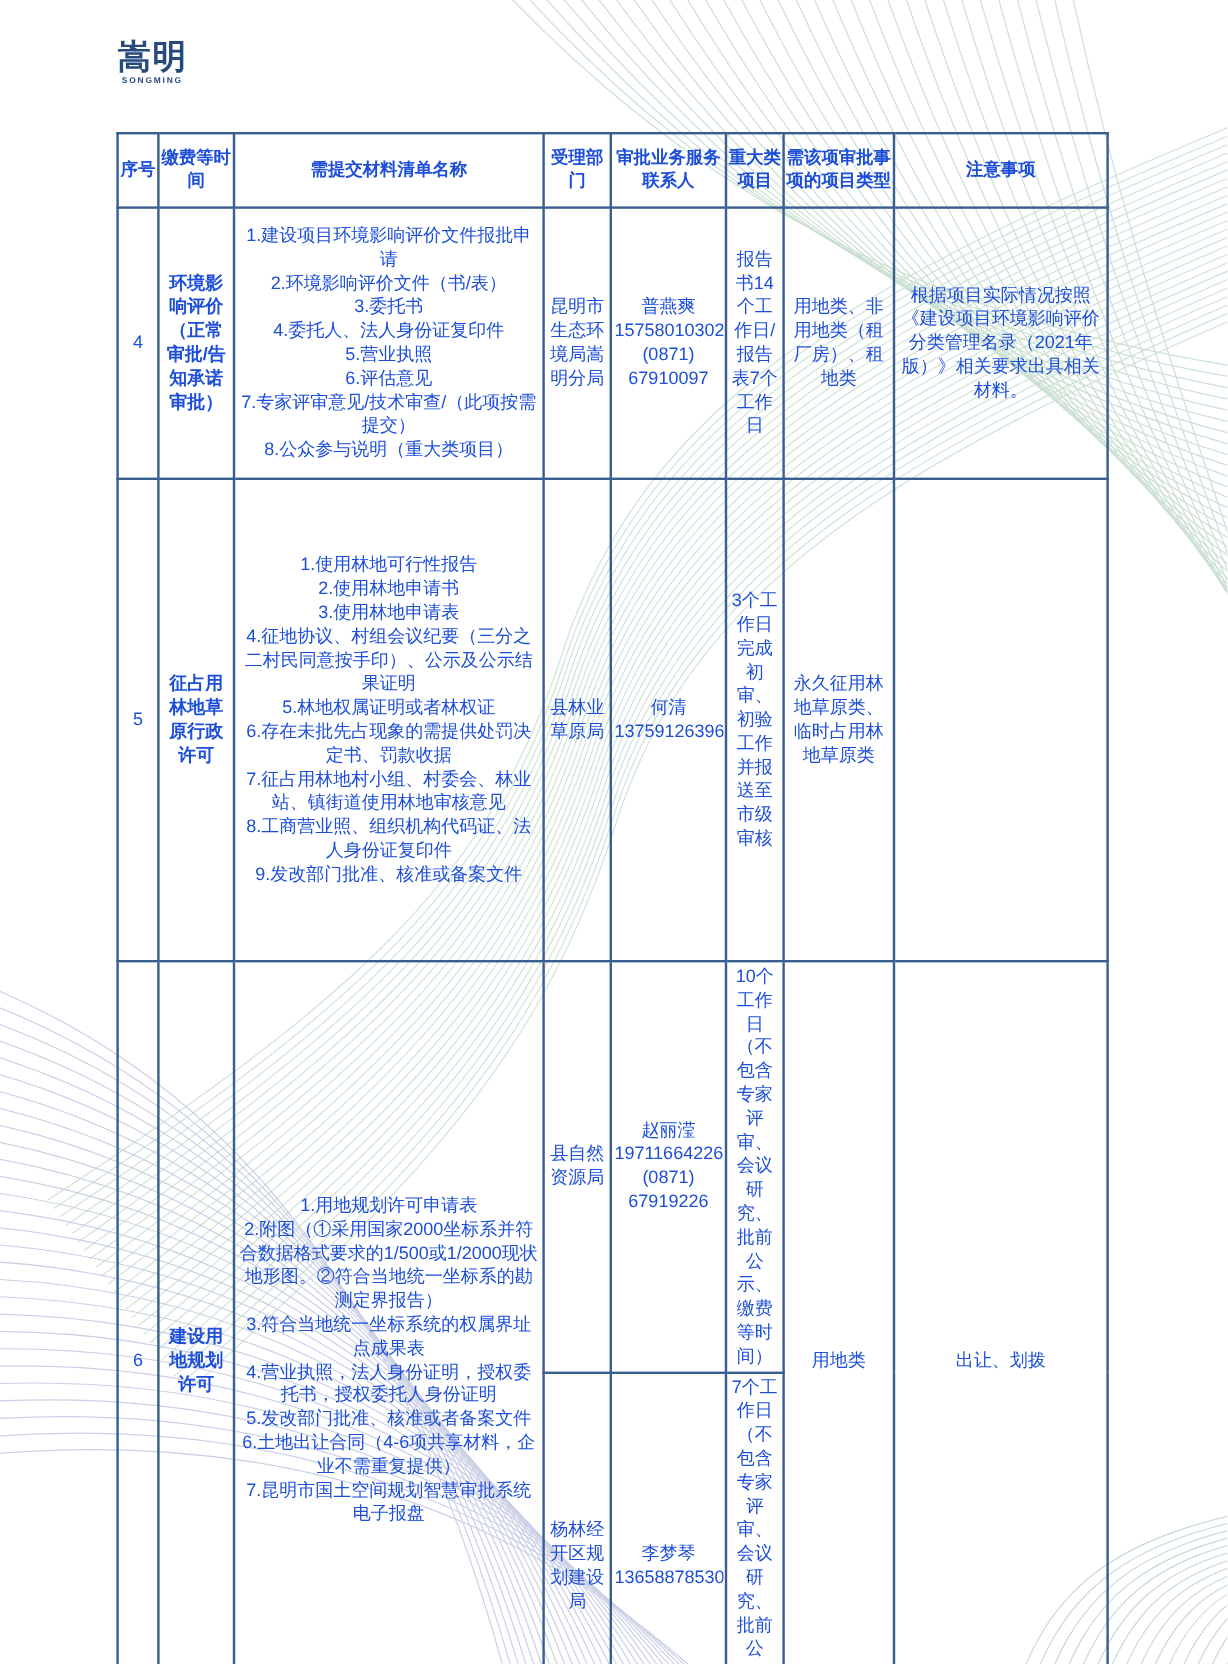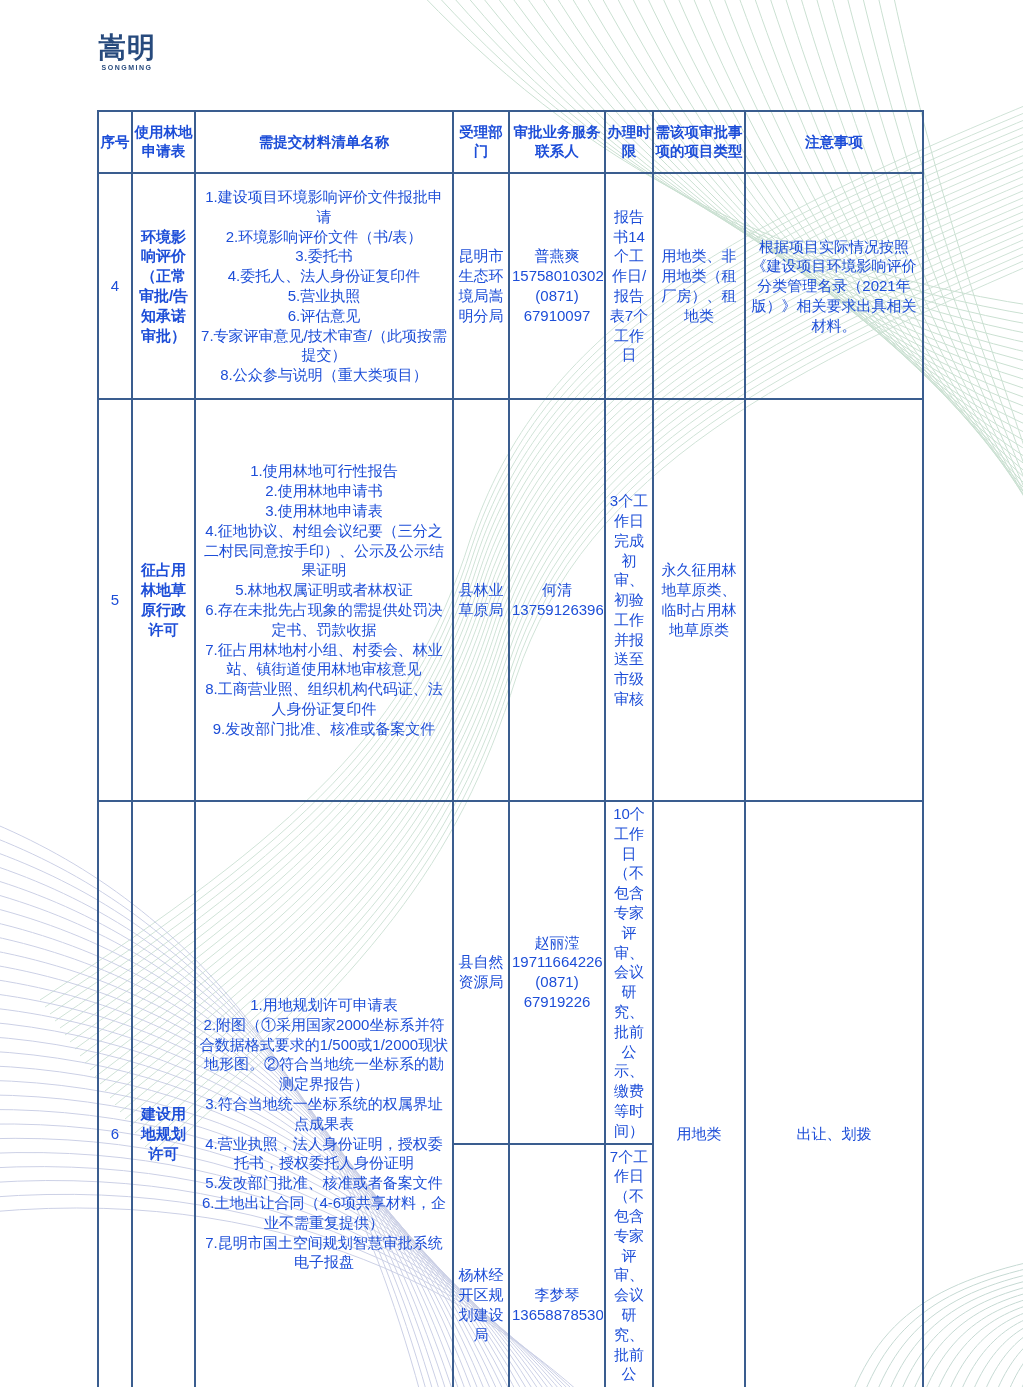--- a/index.html
+++ b/index.html
@@ -237,25 +237,25 @@
         <col style="width:258px">
       <col style="width:56px">
         <col style="width:96px">
         <col style="width:48px">
       <col style="width:92px">
         <col style="width:178px">
     </colgroup>
     <thead>
       <tr>
         <th>序号</th>
-        <th>使用林地申请表</th>
+        <th>缴费等时间</th>
         <th>需提交材料清单名称</th>
         <th>受理部门</th>
         <th>审批业务服务联系人</th>
-        <th>办理时限</th>
+        <th>重大类项目</th>
         <th>需该项审批事项的项目类型</th>
         <th>注意事项</th>
       </tr>
     </thead>
     <tbody>
 
       <tr class="r4">
         <td class="c-serial">4</td>
         <td class="c-name">环境影响评价（正常审批/告知承诺审批）</td>
         <td class="c-materials">1.建设项目环境影响评价文件报批申请

